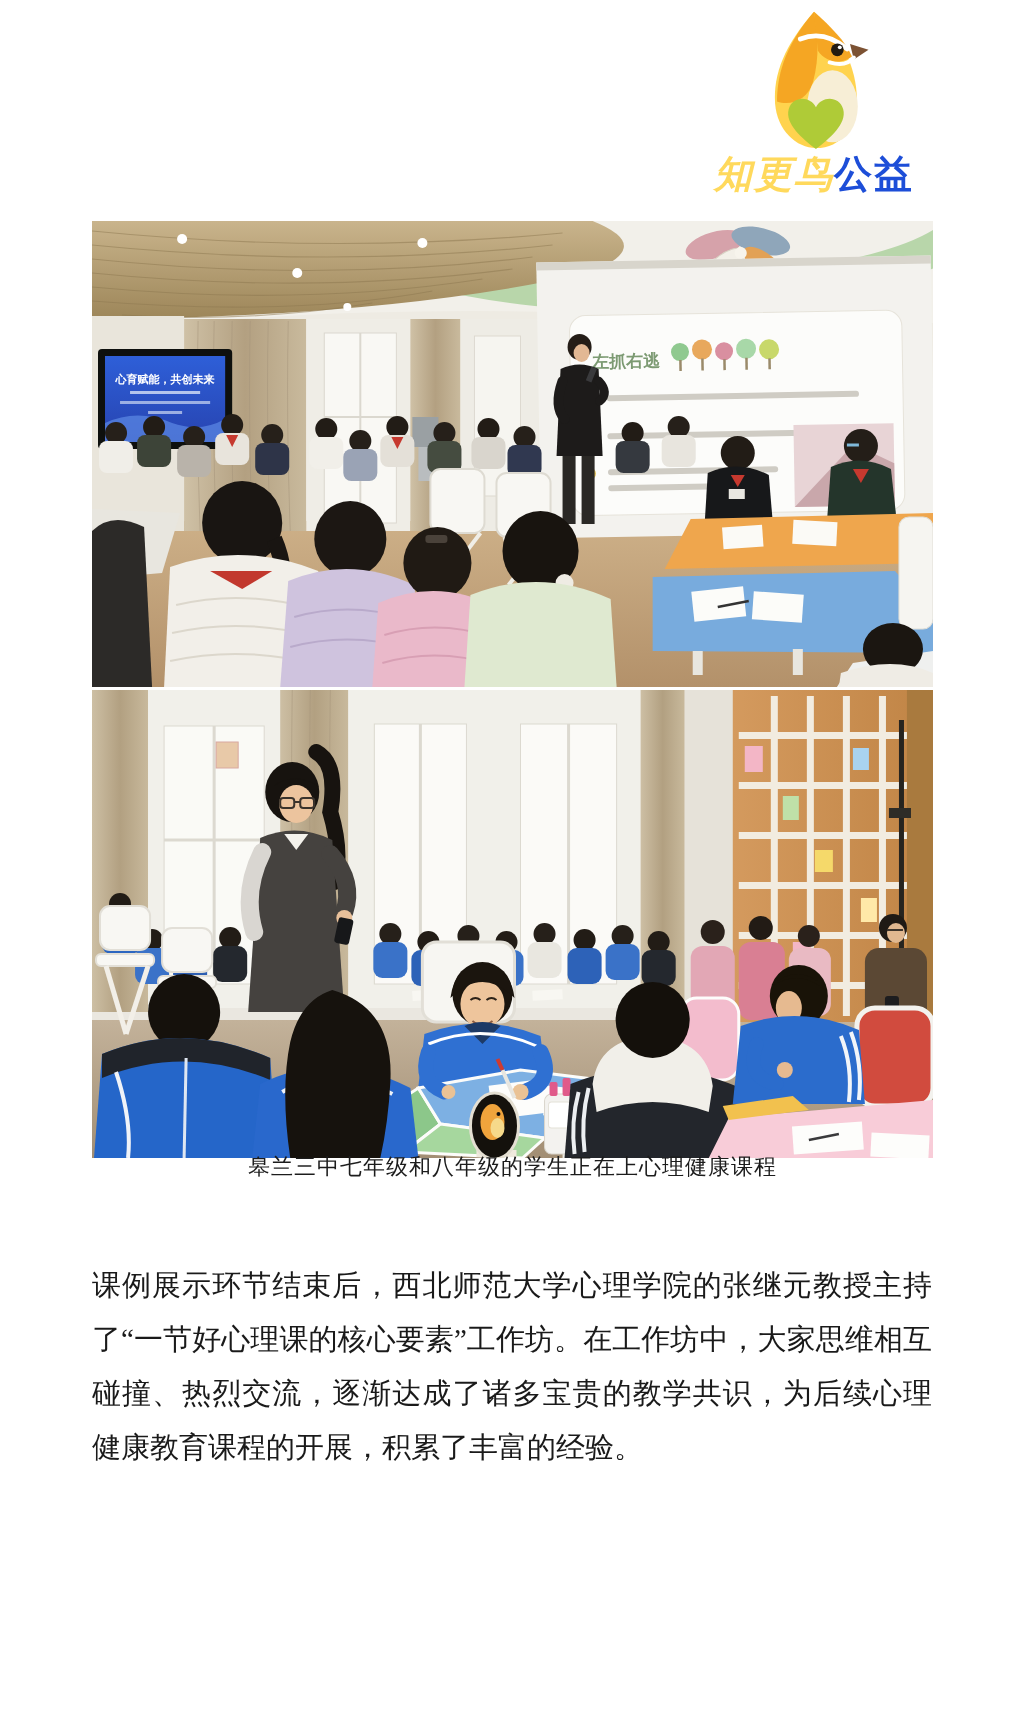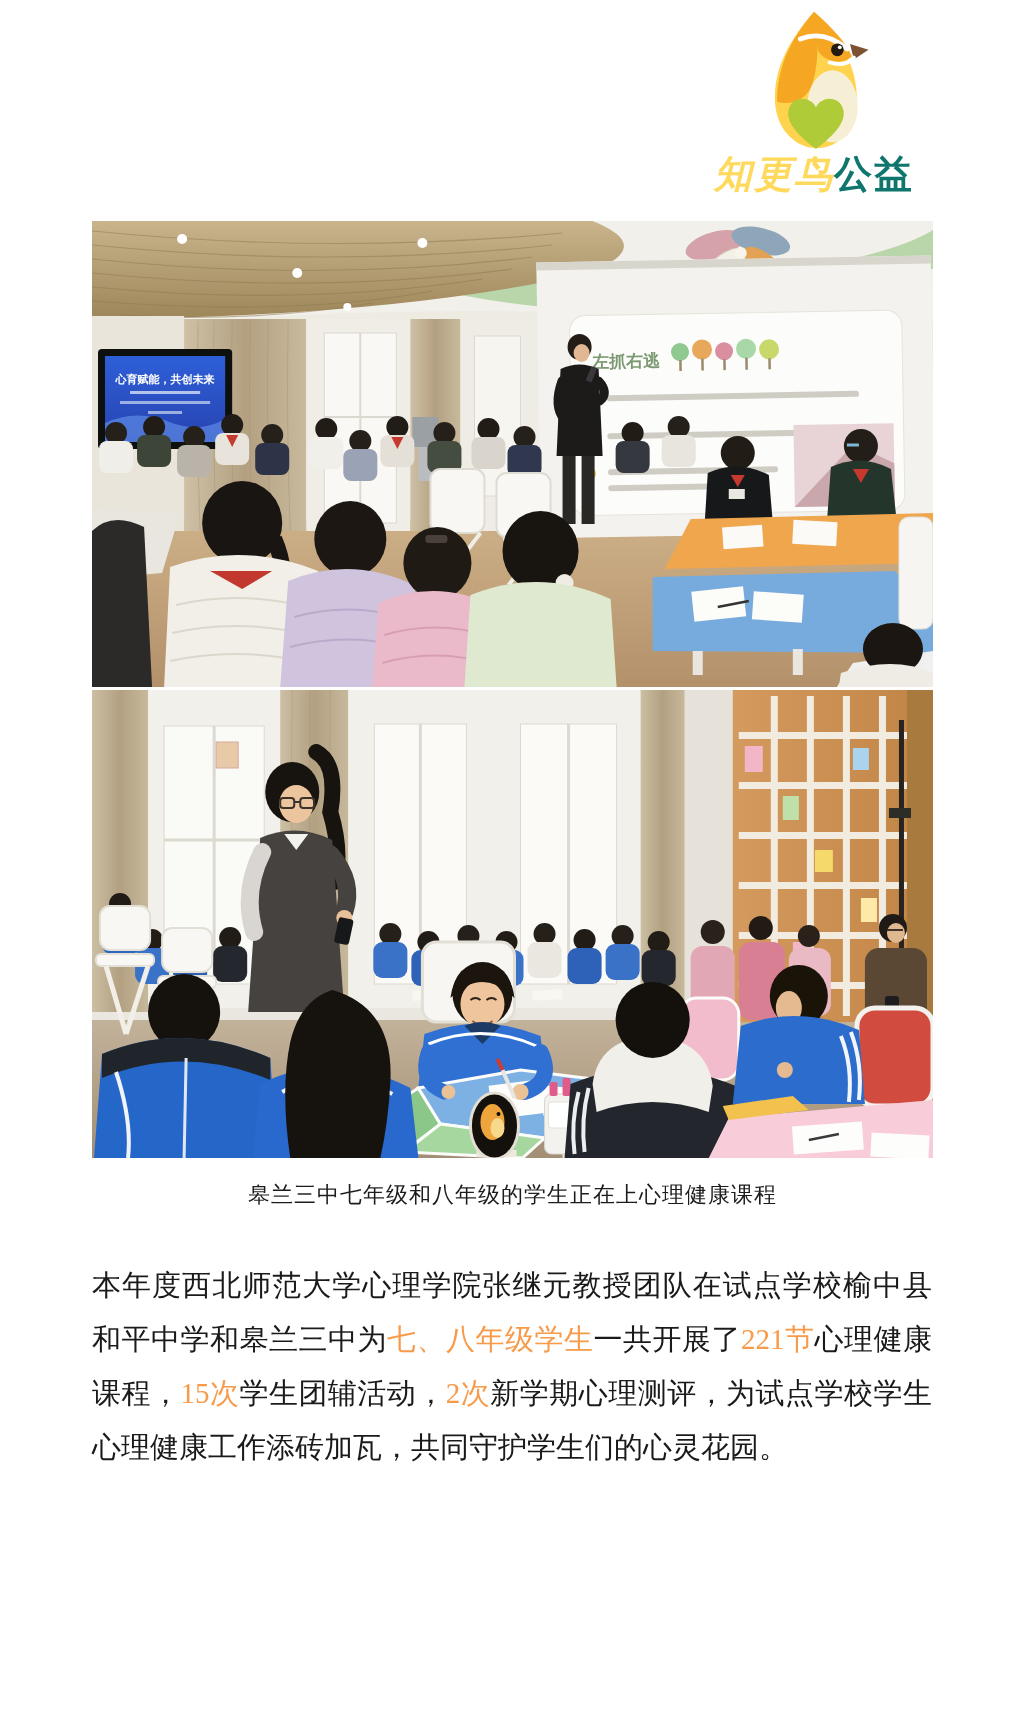--- a/index.html
+++ b/index.html
@@ -11,21 +11,21 @@
   .logo svg{display:block;margin:0 auto;}
   .logo-text{
     font-family:"DejaVu Sans", sans-serif;font-weight:bold;font-size:38px;
     letter-spacing:2px;line-height:44px;white-space:nowrap;
   }
   .photo{position:absolute;left:92px;width:841px;margin:0;padding:0;}
   .photo svg{display:block;width:100%;height:100%;}
   .photo1{top:221px;height:466px;}
   .photo2{top:690px;height:468px;}
   .caption{
-    position:absolute;left:92px;top:1180px;width:841px;text-align:center;
+    position:absolute;left:92px;top:1152px;width:841px;text-align:center;
     font-size:22px;color:#1c1c1c;letter-spacing:1px;
   }
   .article{
     position:absolute;left:92px;top:1258px;width:840px;
     font-size:29px;line-height:54px;text-align:justify;color:#1a1a1a;
   }
   .article p{margin:0;}
   .hl{color:var(--hl-color,#F79B4A);}
 </style>
 </head>
@@ -37,21 +37,21 @@
     <path d="M60,6 C34,36 22,66 22,98 C36,103 54,96 59,78 C66,52 64,28 60,6 Z" fill="#F5A623"></path>
     <ellipse cx="79" cy="103" rx="26" ry="37" fill="#F7EED6"></ellipse>
     <path d="M60,6 C78,22 92,36 99,52 C88,61 72,58 64,46 Z" fill="#F5A623"></path>
     <path d="M46,34 Q70,24 94,44" stroke="#FFFFFF" stroke-width="5" fill="none" stroke-linecap="round"></path>
     <circle cx="84" cy="45" r="6.5" fill="#231A10"></circle>
     <circle cx="86.5" cy="42.5" r="2" fill="#FFFFFF"></circle>
     <polygon points="97,39 116,45 101,55" fill="#7C5233"></polygon>
     <path d="M76,58 Q93,63 101,53" stroke="#FFFFFF" stroke-width="4" fill="none" stroke-linecap="round"></path>
     <path d="M62,104 C56,92 38,92 34,106 C30,121 48,136 62,147 C76,136 94,121 90,106 C86,92 68,92 62,104 Z" fill="#AFCB37"></path>
   </svg>
-  <div class="logo-text"><span style="color: rgb(255, 217, 92); font-style: italic;">知更鸟</span><span style="color: #0f766e;">公益</span></div>
+  <div class="logo-text"><span style="color: rgb(255, 217, 92); font-style: italic;">知更鸟</span><span style="color: #1d4ed8;">公益</span></div>
 </header>
 
 <figure class="photo photo1">
 <svg viewBox="0 0 840 466" preserveAspectRatio="none">
   <defs>
     <linearGradient id="wood1" x1="0" y1="0" x2="0" y2="1">
       <stop offset="0" stop-color="#c9b48c"></stop>
           <stop offset="1" stop-color="#9d8659"></stop>
     </linearGradient>
     <linearGradient id="drape1" x1="0" y1="0" x2="1" y2="0">
@@ -571,14 +571,14 @@
     <path d="M168,394 Q240,358 318,398 L326,468 L160,468 Z" fill="#2968cc"></path>
     <path d="M190,402 Q240,372 300,404" stroke="#eef2f8" stroke-width="4" fill="none"></path>
     <path d="M240,300 Q302,318 298,392 Q296,432 288,468 L198,468 Q188,400 198,352 Q208,310 240,300 Z" fill="#16120d"></path>
   </g>
 </svg>
 </figure>
 
 <figcaption class="caption">皋兰三中七年级和八年级的学生正在上心理健康课程</figcaption>
 
 <div class="article">
-  <p><span>本年度西北师范大学心理学院张继元教授团队在试点学校榆中县和平中学和皋兰三中为</span><span class="hl">七、八年级学生</span><span>一共开展了</span><span class="hl">221节</span><span>心理健康课程，</span><span class="hl">15次</span><span>学生团辅活动，</span><span class="hl">2次</span><span>新学期心理测评，为试点学校学生心理健康工作添砖加瓦，共同守护学生们的心灵花园。</span></p>
+  <p>课例展示环节结束后，西北师范大学心理学院的张继元教授主持了“一节好心理课的核心要素”工作坊。在工作坊中，大家思维相互碰撞、热烈交流，逐渐达成了诸多宝贵的教学共识，为后续心理健康教育课程的开展，积累了丰富的经验。</p>
 </div>
 
 </body></html>

